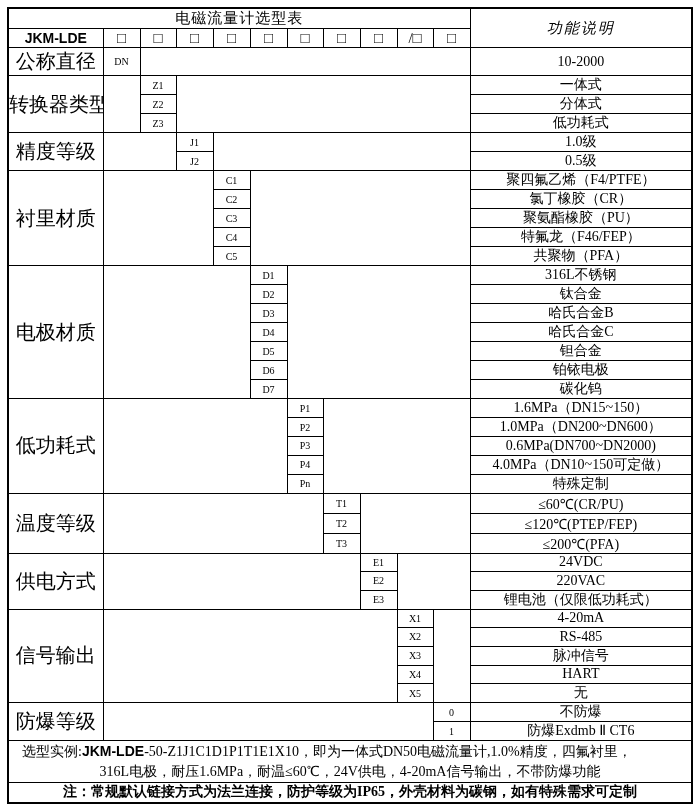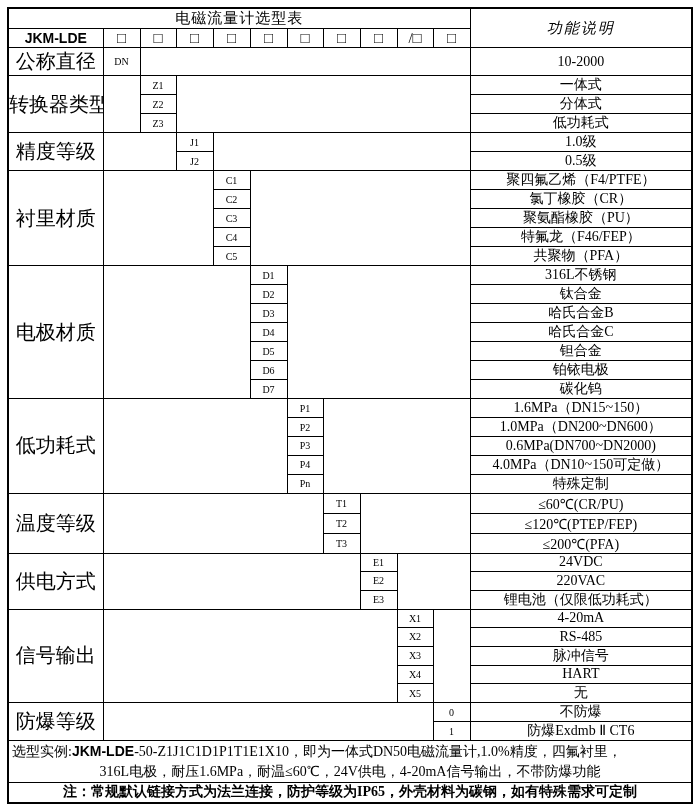--- a/index.html
+++ b/index.html
@@ -15,21 +15,21 @@
   tr.row-note{height:20px;font-weight:bold;}
   td.title{font-size:15px;letter-spacing:1px;}
   td.rhead{font-size:15px;letter-spacing:2px;font-style:italic;}
   td.lab{font-size:20px;}
   td.model{font-family:"Liberation Sans", sans-serif;font-weight:bold;font-size:14px;}
   td.box{font-size:15px;line-height:1;}
   td.code{font-size:10px;font-family:Liberation Serif, serif;}
   td.desc{font-size:14px;}
   td.spacer{background:#fff;}
   td.example{font-size:14px;white-space:normal;}
-  .ex-line1{text-align:left;padding-left:3px;line-height:21px;white-space:nowrap;}
+  .ex-line1{text-align:left;padding-left:13px;line-height:21px;white-space:nowrap;}
   .ex-line2{text-align:center;line-height:20px;white-space:nowrap;}
   .ex-model{font-family:"Liberation Sans", sans-serif;font-weight:bold;}
   td.note{font-size:14px;text-align:left;padding-left:3px;}
 </style>
 </head>
 <body>
 
 <div class="page">
 <table class="sel">
   <colgroup>

